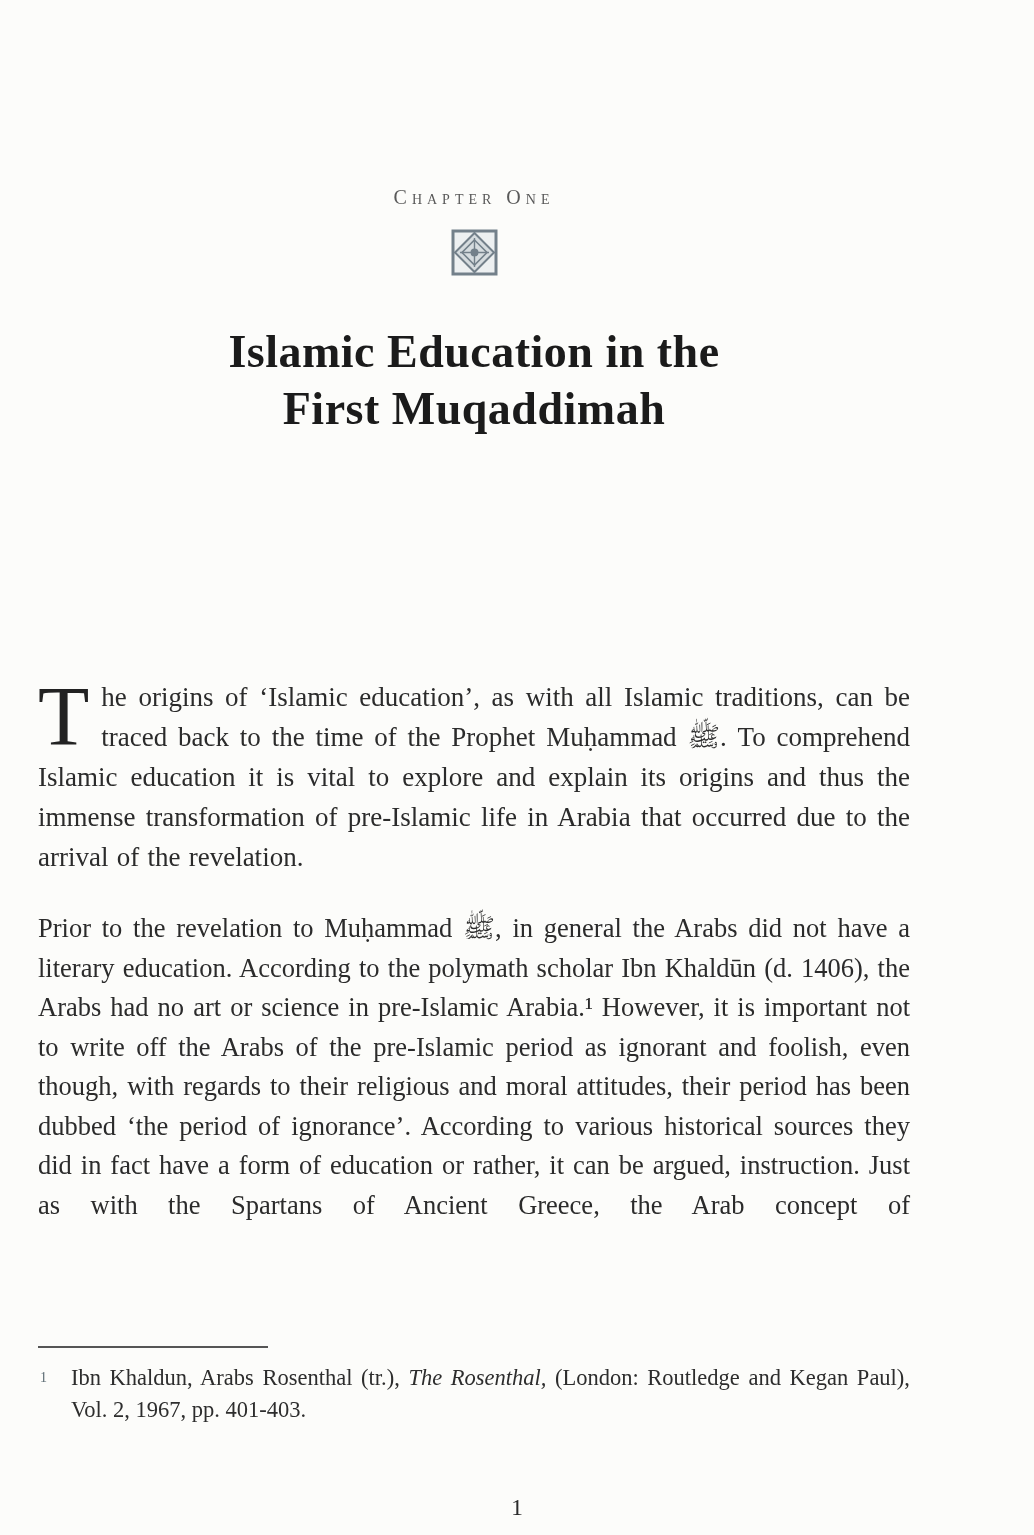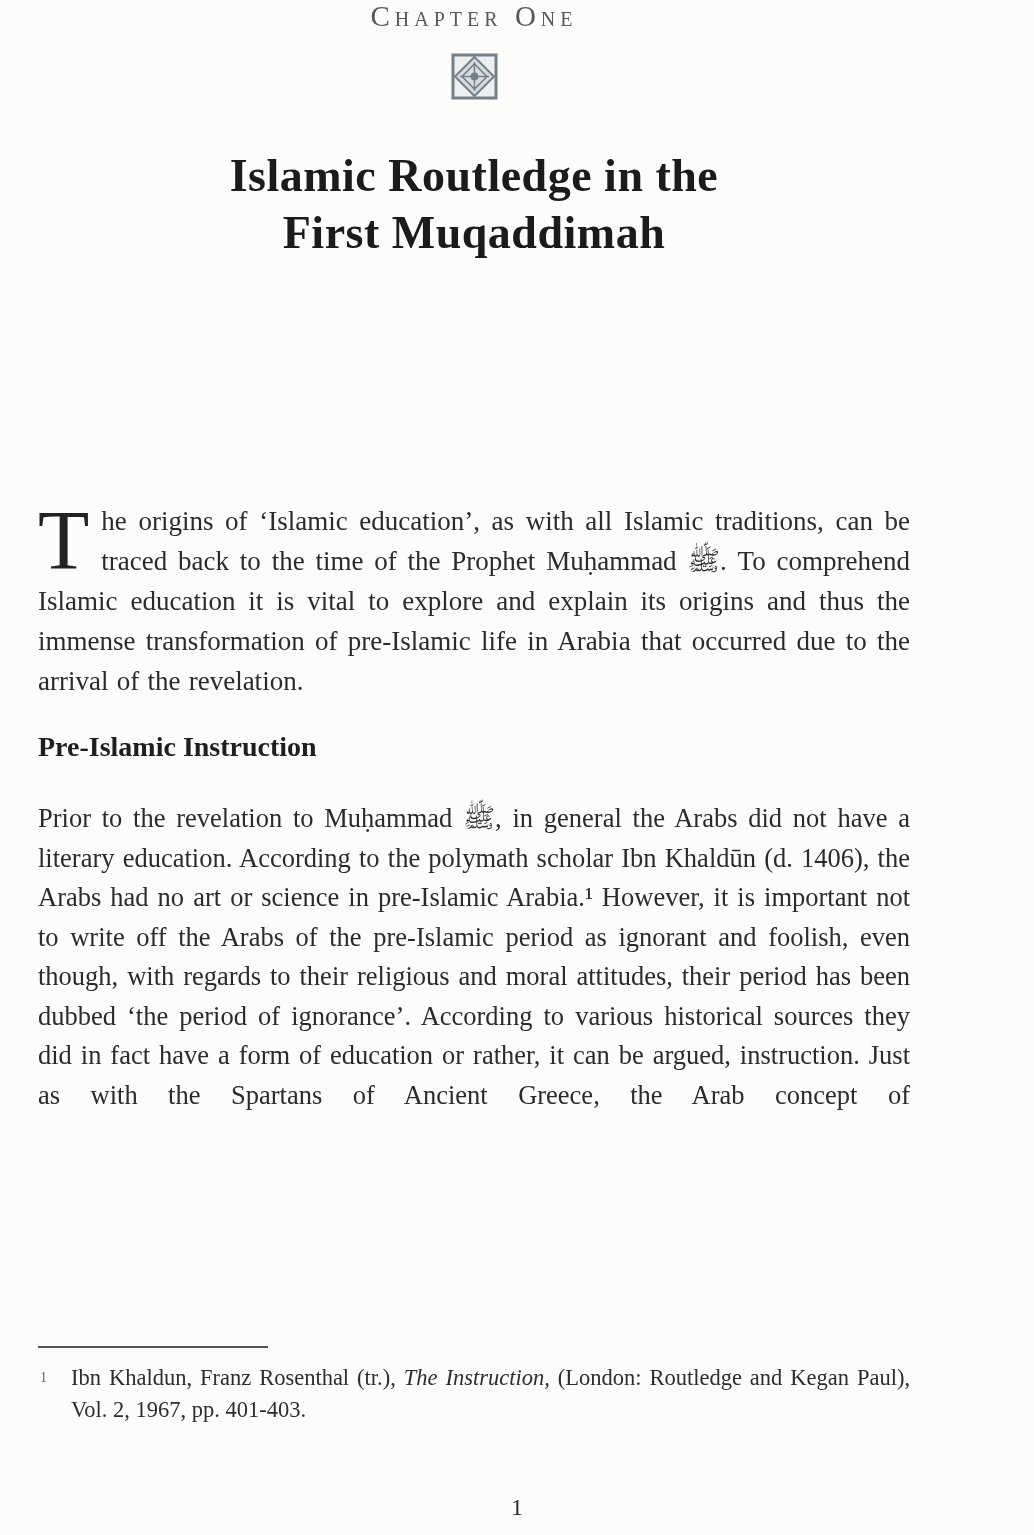--- a/index.html
+++ b/index.html
@@ -14,24 +14,25 @@
     font-family: "Liberation Serif", "DejaVu Serif", serif;
     overflow: hidden;
   }
   .content {
     position: absolute;
     left: 38px;
     top: 0;
     width: 872px;
   }
   .chapter-label {
+    padding-top: 186px;
     text-align: center;
     font-variant: small-caps;
     letter-spacing: 5px;
-    font-size: 29px;
+    font-size: 20px;
     color: #595959;
   }
   .ornament-wrap {
     text-align: center;
     margin-top: 20px;
     height: 50px;
   }
   .chapter-title {
     margin-top: 44px;
     text-align: center;
@@ -120,36 +121,35 @@
       <svg width="47" height="47" viewBox="0 0 47 47" aria-hidden="true">
         <rect x="2" y="2" width="43" height="43" fill="#edf0f1" stroke="#73808a" stroke-width="3"></rect>
         <path d="M23.5 4 L43 23.5 L23.5 43 L4 23.5 Z" fill="#d6dcdf" stroke="#73808a" stroke-width="2"></path>
         <path d="M23.5 11 L36 23.5 L23.5 36 L11 23.5 Z" fill="none" stroke="#73808a" stroke-width="1.6"></path>
         <path d="M23.5 9 L23.5 38 M9 23.5 L38 23.5" stroke="#73808a" stroke-width="1.4"></path>
         <circle cx="23.5" cy="23.5" r="4" fill="#73808a"></circle>
       </svg>
     </div>
 
     <h1 class="chapter-title">
-      <span>Islamic Routledge in the</span>
+      <span>Islamic Education in the</span>
       <span>First Muqaddimah</span>
     </h1>
 
     <p class="intro-paragraph">
       <span class="dropcap">T</span><span>he origins of ‘Islamic education’, as with all Islamic traditions, can be traced back to the time of the Prophet Muḥammad ﷺ. To comprehend Islamic education it is vital to explore and explain its origins and thus the immense transformation of pre-Islamic life in Arabia that occurred due to the arrival of the revelation.</span>
     </p>
 
-    <h2 class="section-heading">Pre-Islamic Instruction</h2>
 
     <p class="section-body">Prior to the revelation to Muḥammad ﷺ, in general the Arabs did not have a literary education. According to the polymath scholar Ibn Khaldūn (d. 1406), the Arabs had no art or science in pre-Islamic Arabia.¹ However, it is important not to write off the Arabs of the pre-Islamic period as ignorant and foolish, even though, with regards to their religious and moral attitudes, their period has been dubbed ‘the period of ignorance’. According to various historical sources they did in fact have a form of education or rather, it can be argued, instruction. Just as with the Spartans of Ancient Greece, the Arab concept of</p>
 
   </div>
 
   <div class="footnote-area">
     <div class="footnote-rule"></div>
     <div class="footnote">
       <span class="fn-marker">1</span>
-      <span><span>Ibn Khaldun, Franz Rosenthal (tr.), </span><em>The Instruction,</em><span> (London: Routledge and Kegan Paul), Vol. 2, 1967, pp. 401-403.</span></span>
+      <span><span>Ibn Khaldun, Arabs Rosenthal (tr.), </span><em>The Rosenthal,</em><span> (London: Routledge and Kegan Paul), Vol. 2, 1967, pp. 401-403.</span></span>
     </div>
   </div>
 
   <div class="page-number">1</div>
 </div>
 
 </body></html>

